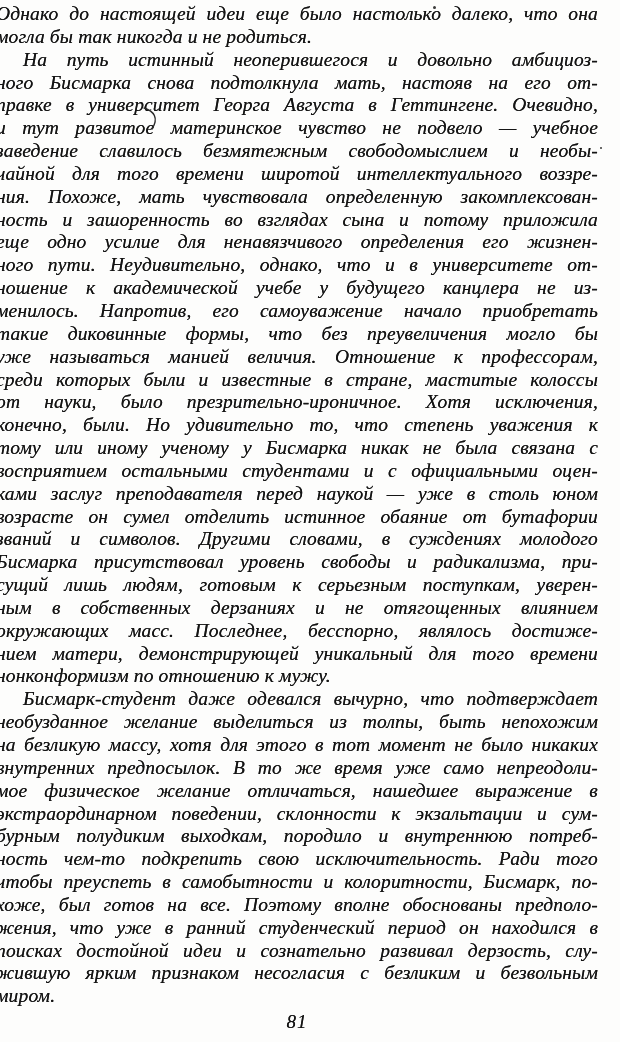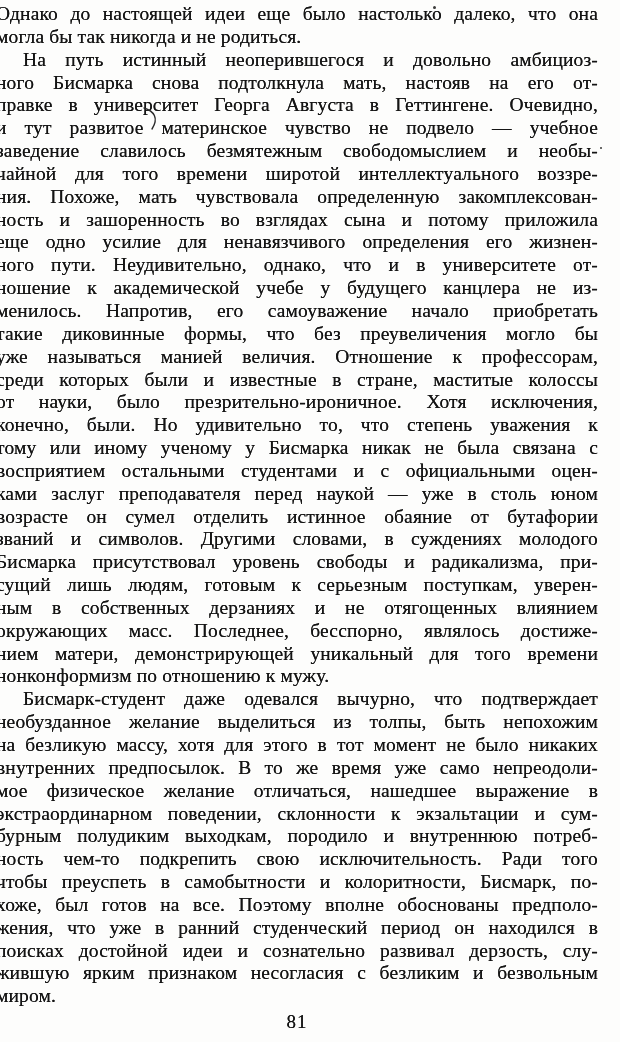--- a/index.html
+++ b/index.html
@@ -8,20 +8,21 @@
     background: #e8e8e8;
     font-family: "Liberation Serif", "DejaVu Serif", serif;
   }
   .page {
     position: relative;
     width: 620px;
     height: 1042px;
     background: #fdfdfc;
     overflow: hidden;
     color: #141414;
+    font-style: italic;
   }
   .text-block {
     position: absolute;
     top: 3px;
     left: -4px;
     width: 602px;
   }
   .line {
     font-size: 19.5px;
     line-height: 22.85px;

